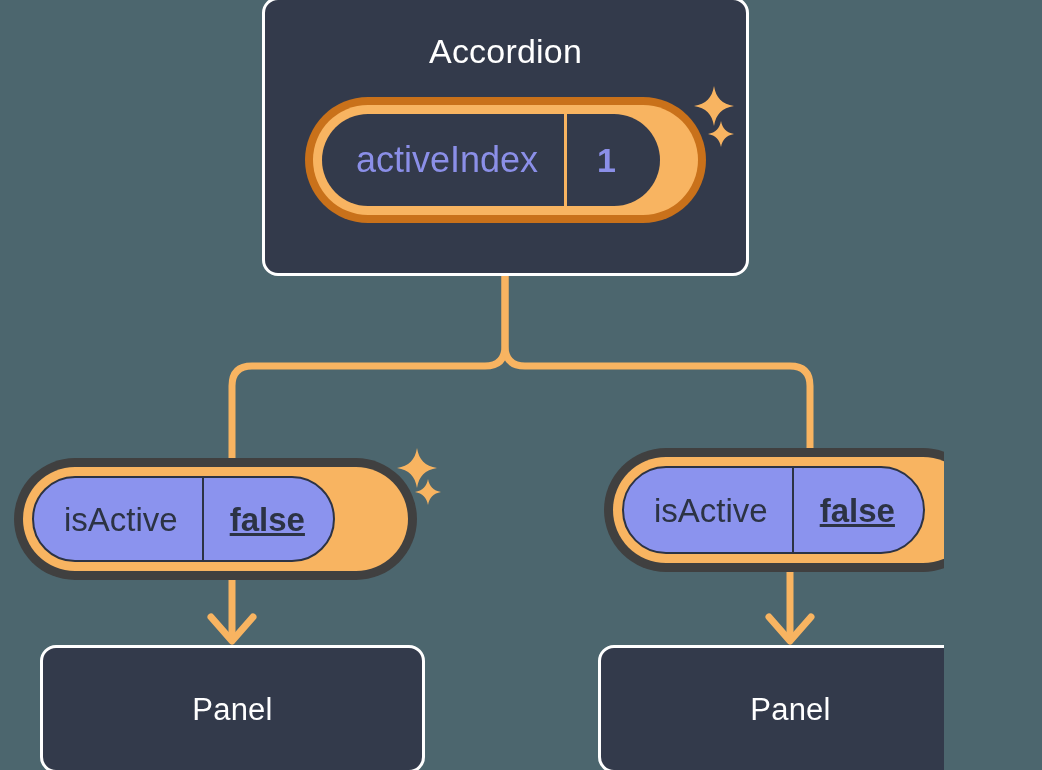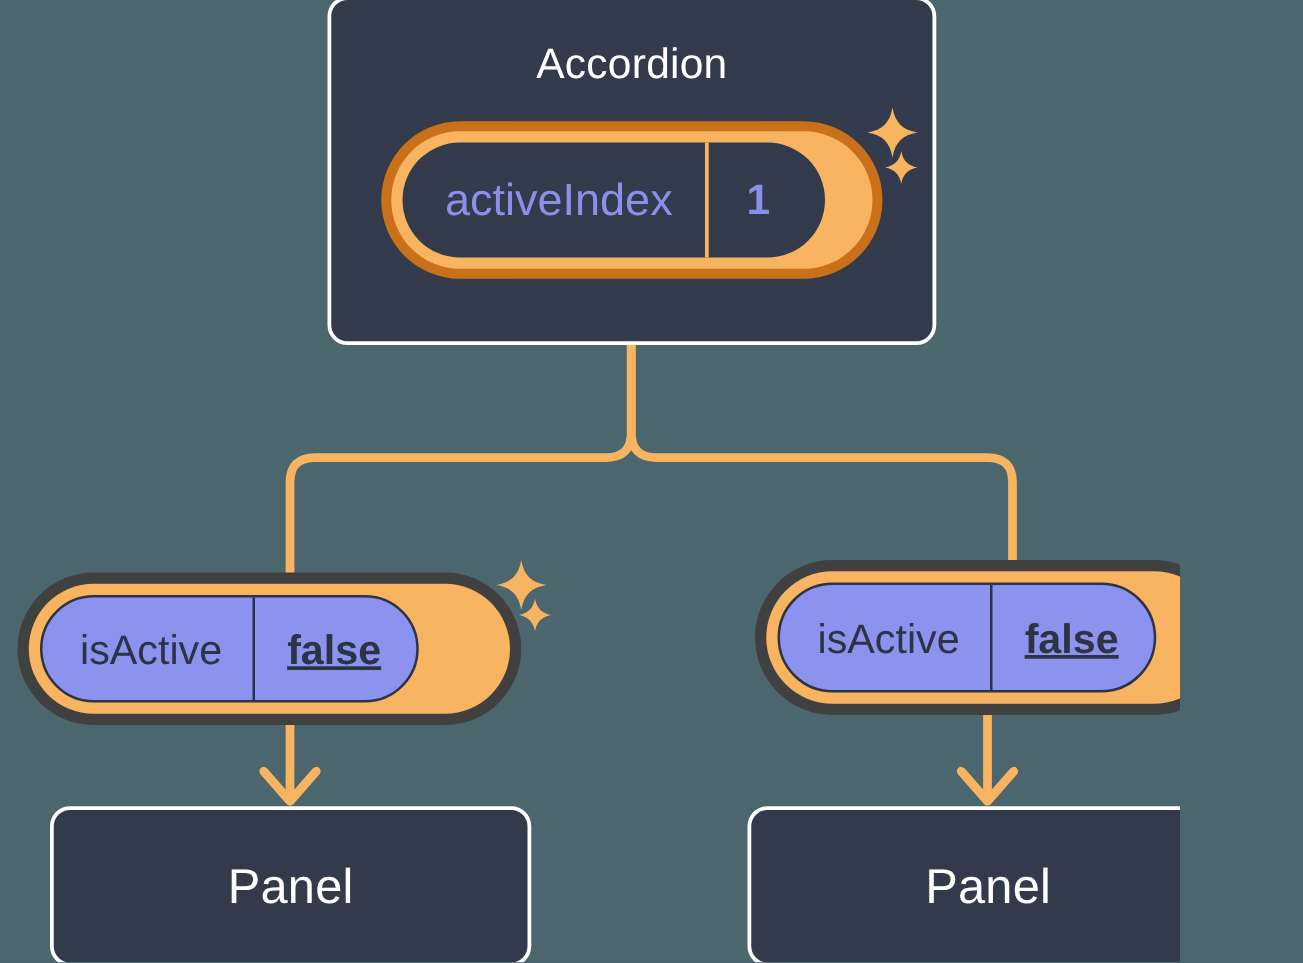--- a/index.html
+++ b/index.html
@@ -63,21 +63,21 @@
     width: 385px;
     height: 128px;
   }
   #panel-right-card {
     left: 598px;
     top: 645px;
     width: 385px;
     height: 128px;
   }
   #panel-left-card .card-title,
-  #panel-right-card .card-title { font-size: 39px; }
+  #panel-right-card .card-title { font-size: 31px; }
 
   
   .pill-wrap {
     position: absolute;
     z-index: 4;
   }
   .pill {
     position: relative;
     box-sizing: border-box;
     display: flex;

